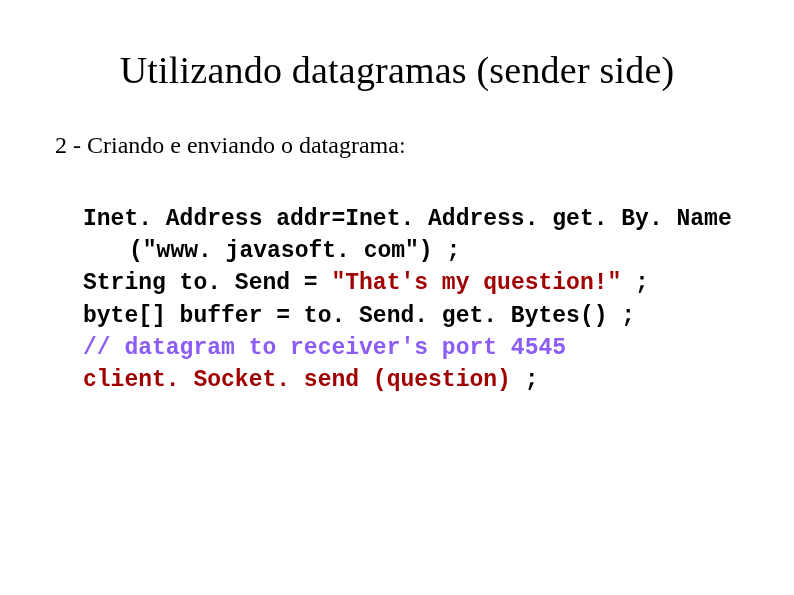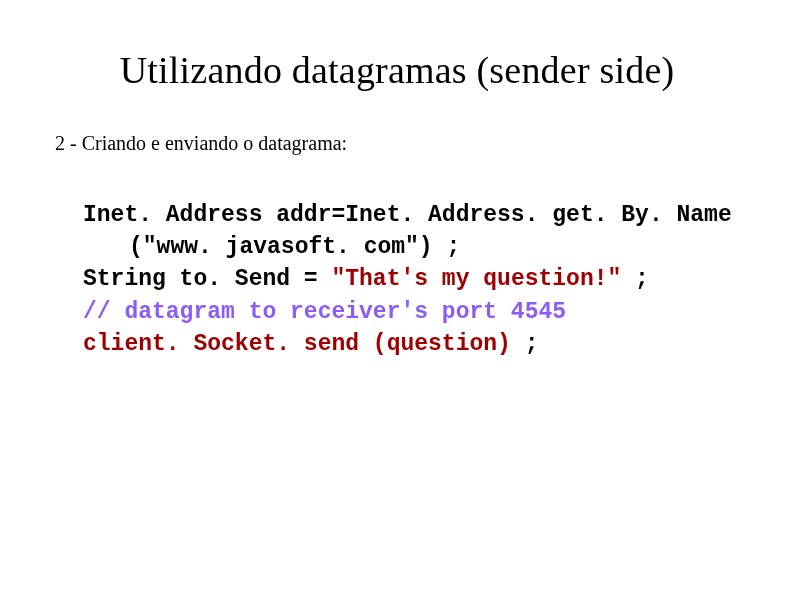--- a/index.html
+++ b/index.html
@@ -18,21 +18,21 @@
     padding: 48px 55px 0 55px;
   }
   .title {
     font-size: 38px;
     font-weight: 400;
     text-align: center;
     margin: 0 0 40px 0;
     letter-spacing: 0.2px;
   }
   .subtitle {
-    font-size: 20px;
+    font-size: 24px;
     font-weight: 400;
     margin: 0 0 44px 0;
   }
   .code-block {
     font-family: "Courier New", Courier, monospace;
     font-size: 23px;
     line-height: 1.4;
     margin-left: 28px;
   }
   .code-line {
@@ -49,16 +49,17 @@
 <body>
 
 <div class="slide">
   <h1 class="title">Utilizando datagramas (sender side)</h1>
   <p class="subtitle">2 - Criando e enviando o datagrama:</p>
 
   <div class="code-block">
     <div class="code-line">Inet. Address addr=Inet. Address. get. By. Name</div>
     <div class="code-line indent">("www. javasoft. com") ;</div>
     <div class="code-line"><span>String to. Send = </span><span class="red">"That's my question!"</span><span> ;</span></div>
+    <div class="code-line">byte[] buffer = to. Send. get. Bytes() ;</div>
     <div class="code-line"><span class="green">// datagram to receiver's port 4545</span></div>
     <div class="code-line"><span class="red">client. Socket. send (question)</span><span> ;</span></div>
   </div>
 </div>
 
 </body></html>

